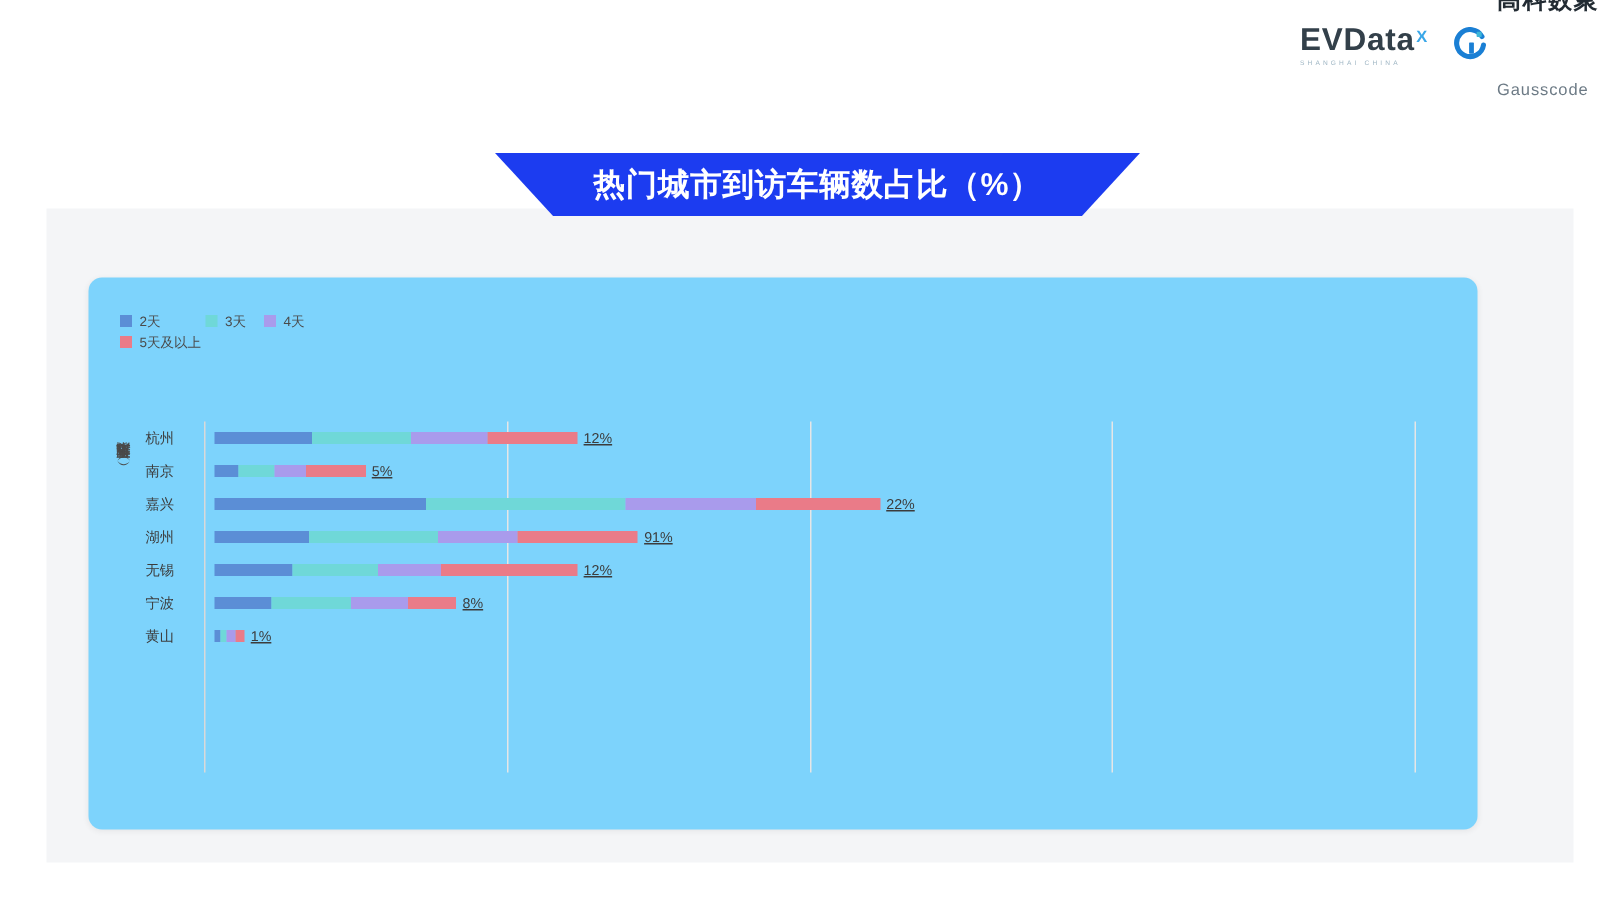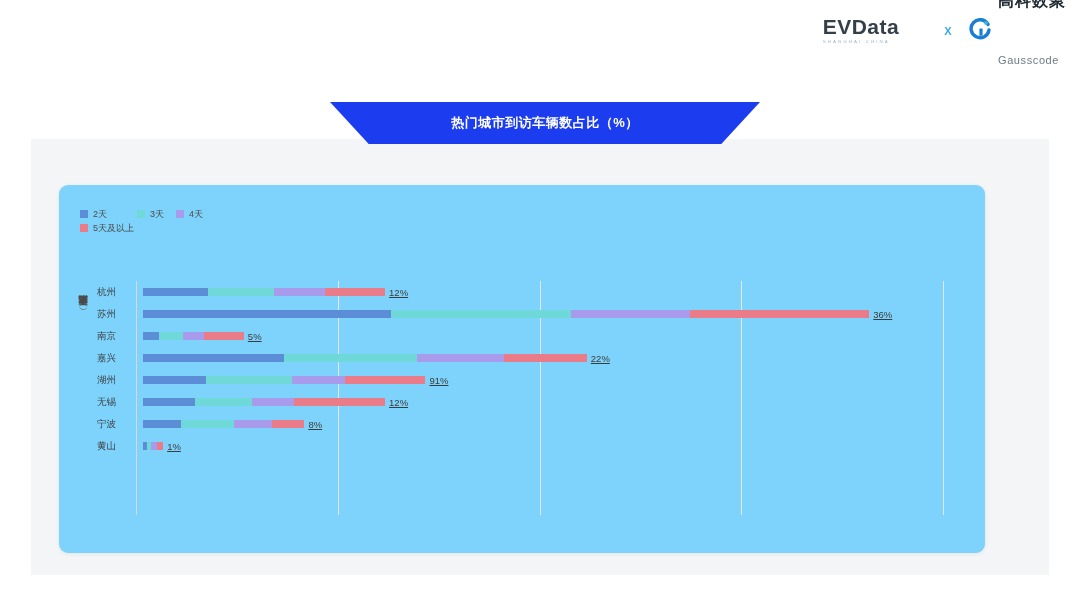--- a/index.html
+++ b/index.html
@@ -33,26 +33,25 @@
     gap: 16px;
   }
   .evdata-logo {
     display: flex;
     flex-direction: column;
     align-items: flex-start;
     line-height: 1;
   }
   .evdata-main {
     display: flex;
-    align-items: flex-end;
+    align-items: center;
     font-size: 21px;
     letter-spacing: 0.5px;
     font-weight: 700;
     color: #2e3b45;
-    gap: 44px;
   }
   .ev-dark { color: #33404a; }
   .ev-x {
     font-size: 11px;
     color: #3aa7e8;
     margin-left: 1px;
     margin-top: -1px;
     font-weight: 700;
   }
   .evdata-sub {
@@ -94,21 +93,21 @@
     position: absolute;
     left: 330px;
     top: 102px;
     width: 430px;
     height: 42px;
     background: #1c3cf0;
     color: #ffffff;
     display: flex;
     align-items: center;
     justify-content: center;
-    font-size: 13px;
+    font-size: 21px;
     font-weight: 700;
     letter-spacing: 0.5px;
     clip-path: polygon(0 0, 100% 0, 91% 100%, 9% 100%);
     z-index: 5;
   }
 
   
   .panel {
     position: absolute;
     left: 31px;
@@ -311,32 +310,20 @@
             <div class="bar">
               <div class="seg" style="width: 64.56px; background: rgb(91, 142, 214);"></div>
               <div class="seg" style="width: 66.5775px; background: rgb(111, 216, 216);"></div>
               <div class="seg" style="width: 50.4375px; background: rgb(169, 155, 236);"></div>
               <div class="seg" style="width: 60.525px; background: rgb(234, 123, 136);"></div>
             </div>
             <span class="bar-value">12%</span>
           </div>
         </div>
         <div class="row">
-          <div class="row-label">苏州</div>
-          <div class="bar-wrap">
-            <div class="bar">
-              <div class="seg" style="width: 248.153px; background: rgb(91, 142, 214);"></div>
-              <div class="seg" style="width: 179.558px; background: rgb(111, 216, 216);"></div>
-              <div class="seg" style="width: 119.032px; background: rgb(169, 155, 236);"></div>
-              <div class="seg" style="width: 179.558px; background: rgb(234, 123, 136);"></div>
-            </div>
-            <span class="bar-value">36%</span>
-          </div>
-        </div>
-        <div class="row">
           <div class="row-label">南京</div>
           <div class="bar-wrap">
             <div class="bar">
               <div class="seg" style="width: 16.14px; background: rgb(91, 142, 214);"></div>
               <div class="seg" style="width: 24.21px; background: rgb(111, 216, 216);"></div>
               <div class="seg" style="width: 20.175px; background: rgb(169, 155, 236);"></div>
               <div class="seg" style="width: 40.35px; background: rgb(234, 123, 136);"></div>
             </div>
             <span class="bar-value">5%</span>
           </div>

